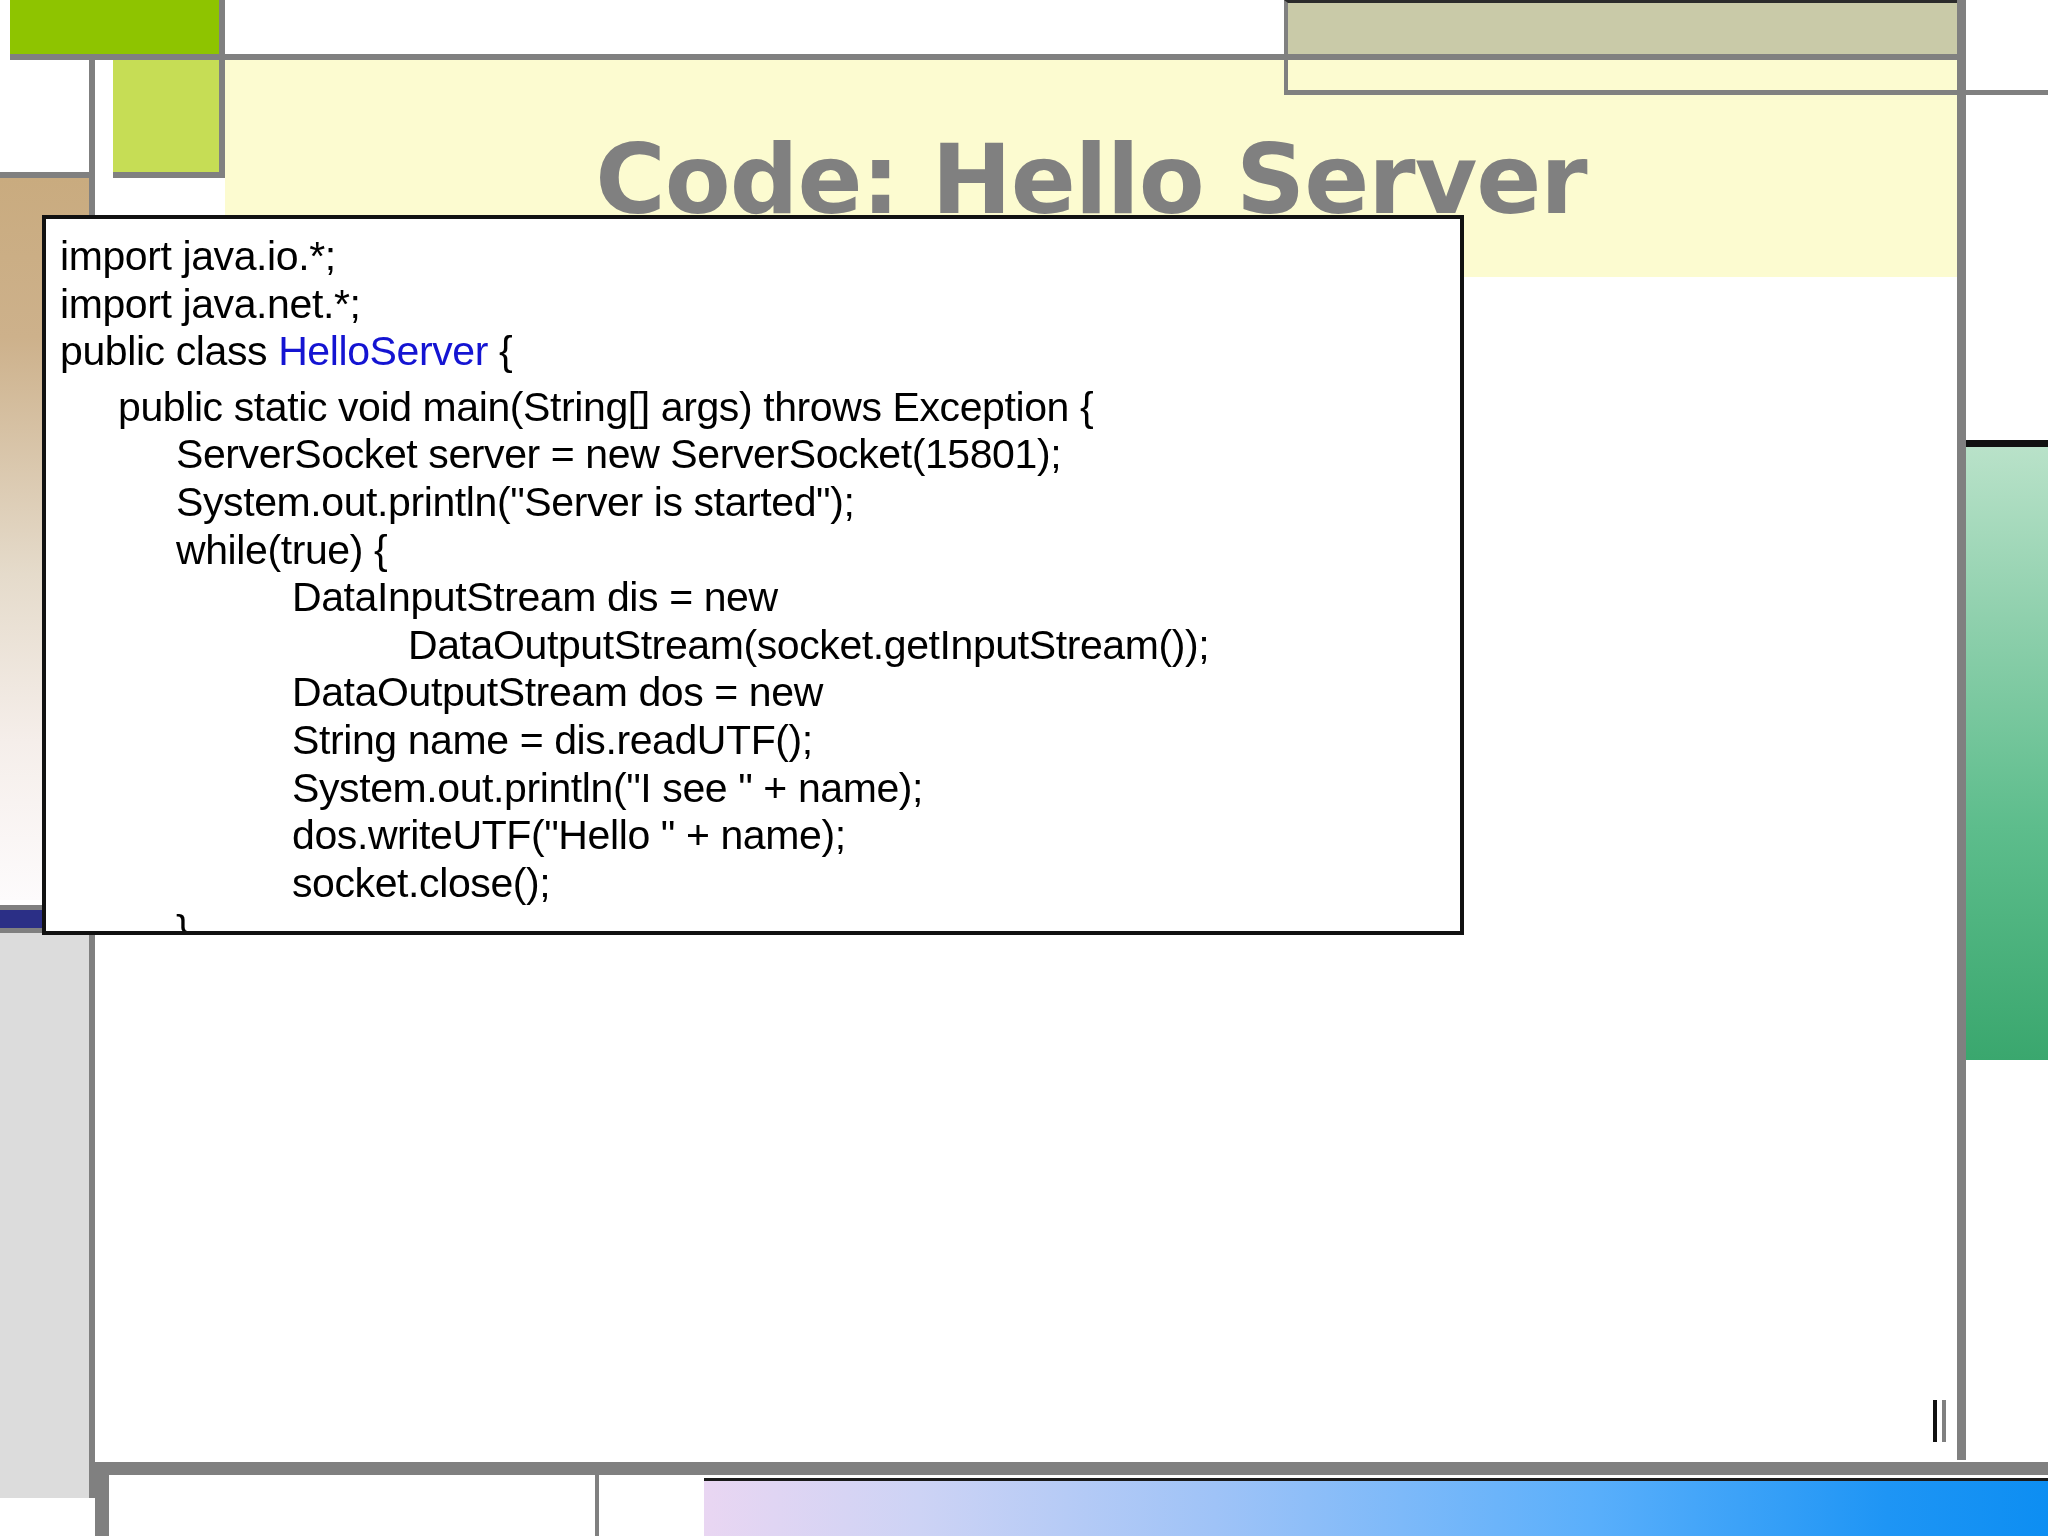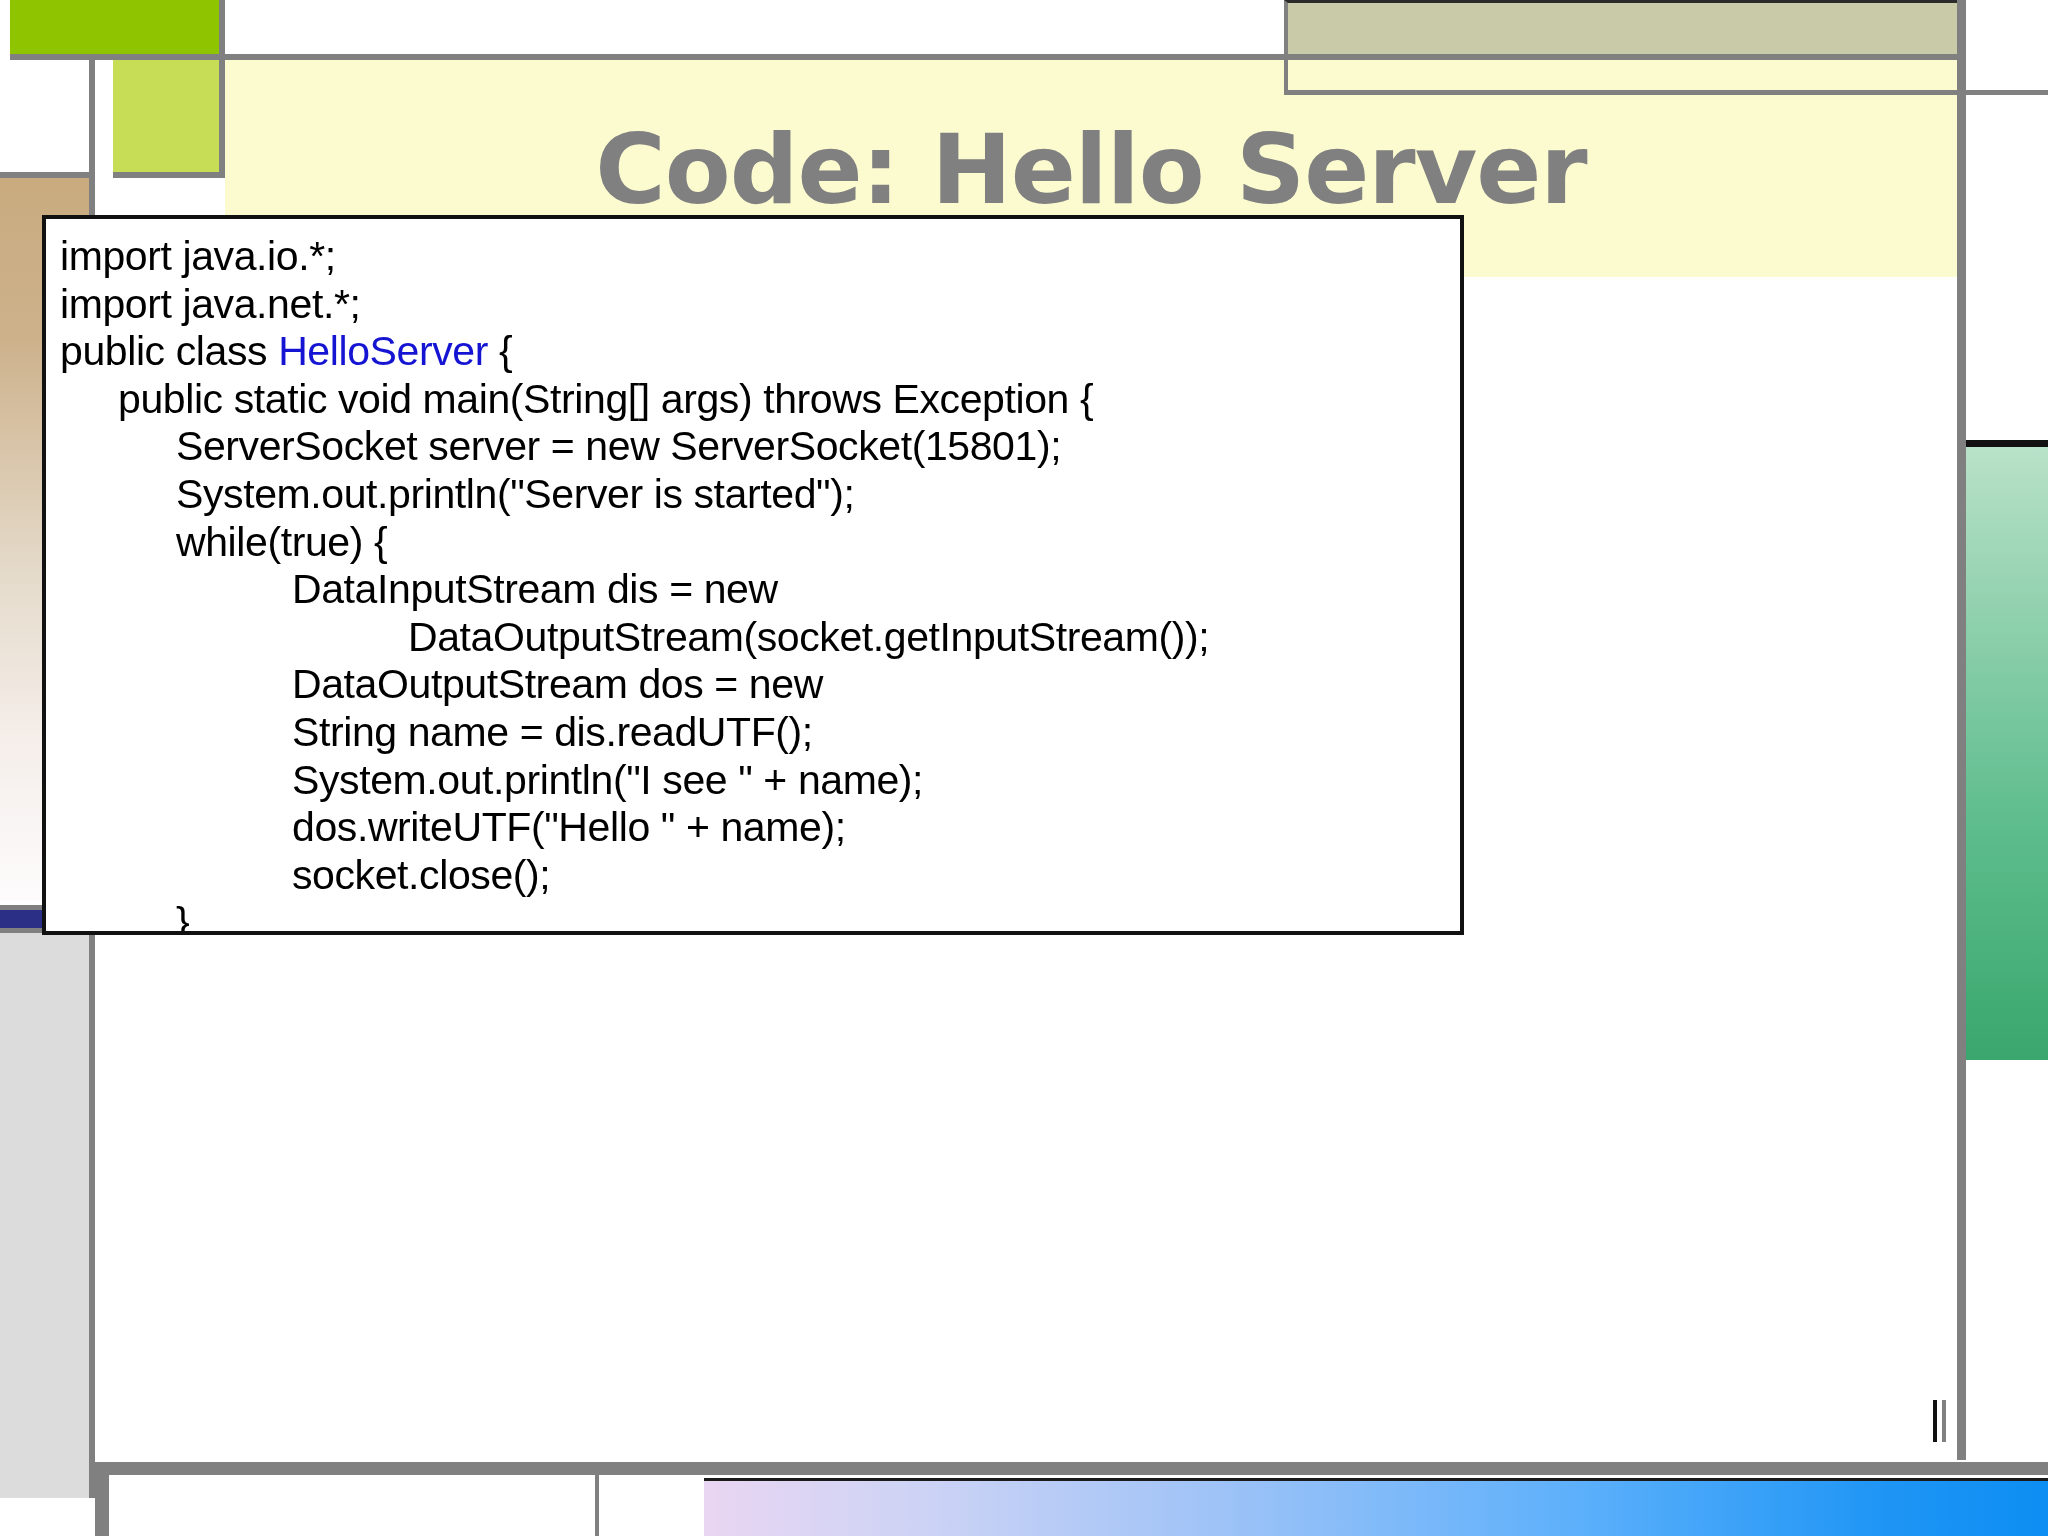--- a/index.html
+++ b/index.html
@@ -150,21 +150,21 @@
   #right-white-lower {
     left: 1966px; top: 1060px;
     width: 82px; height: 400px;
     background: #ffffff;
   }
 
   
   #title {
     position: absolute;
     left: 225px;
-    top: 102px;
+    top: 112px;
     width: 1732px;
     height: 135px;
     display: flex;
     align-items: center;
     justify-content: center;
     font-family: "DejaVu Sans", sans-serif;
     font-weight: bold;
     font-size: 96px;
     color: #808080;
     letter-spacing: -1px;
@@ -267,21 +267,21 @@
   <div class="deco" id="right-green-strip"></div>
   <div class="deco" id="right-white-lower"></div>
 
   <div id="title">Code: Hello Server</div>
 
   <div id="code-panel">
     <div id="code-body">
         <div class="code-line" style="padding-left: 0px;"><span>import java.io.*;</span></div>
         <div class="code-line" style="padding-left: 0px;"><span>import java.net.*;</span></div>
         <div class="code-line" style="padding-left: 0px;"><span>public class </span><span class="kw-class">HelloServer</span><span> {</span></div>
-        <div class="code-line" style="padding-left: 58px;"><span>public static void main(String[] args) throws Exception {</span></div>
+        <div class="code-line" style="padding-left: 58px; margin-top: 8px;"><span>public static void main(String[] args) throws Exception {</span></div>
         <div class="code-line" style="padding-left: 116px;"><span>ServerSocket server = new ServerSocket(15801);</span></div>
         <div class="code-line" style="padding-left: 116px;"><span>System.out.println("Server is started");</span></div>
         <div class="code-line" style="padding-left: 116px;"><span>while(true) {</span></div>
         <div class="code-line" style="padding-left: 232px;"><span>DataInputStream dis = new</span></div>
         <div class="code-line" style="padding-left: 348px;"><span>DataOutputStream(socket.getInputStream());</span></div>
         <div class="code-line" style="padding-left: 232px;"><span>DataOutputStream dos = new</span></div>
         <div class="code-line" style="padding-left: 232px;"><span>String name = dis.readUTF();</span></div>
         <div class="code-line" style="padding-left: 232px;"><span>System.out.println("I see " + name);</span></div>
         <div class="code-line" style="padding-left: 232px;"><span>dos.writeUTF("Hello " + name);</span></div>
         <div class="code-line" style="padding-left: 232px;"><span>socket.close();</span></div>

